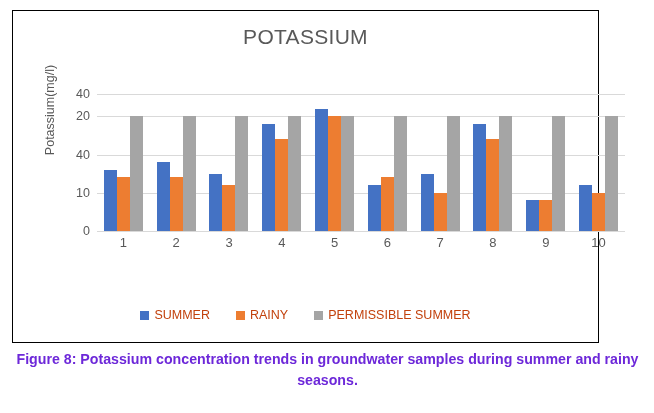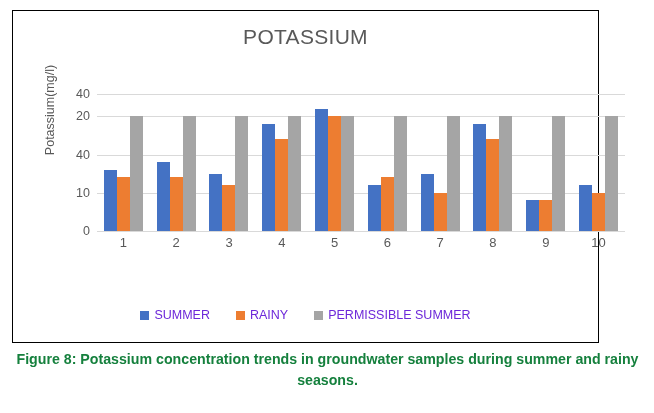--- a/index.html
+++ b/index.html
@@ -145,34 +145,34 @@
     align-items: center;
     gap: 5px;
   }
   .legend-swatch {
     width: 9px;
     height: 9px;
     display: inline-block;
   }
   .legend-label {
     font-size: 12.5px;
-    color: #6d28d9;
+    color: #c2410c;
     white-space: nowrap;
   }
 
   
   .caption {
     position: absolute;
     left: 12px;
     top: 349px;
     width: 631px;
     text-align: center;
     font-size: 14.2px;
     font-weight: bold;
-    color: #15803d;
+    color: #6d28d9;
     line-height: 1.45;
     font-family: "Liberation Sans", sans-serif;
   }
 </style>
 </head>
 <body>
 
 <div id="page">
 
   <div class="chart-frame">

